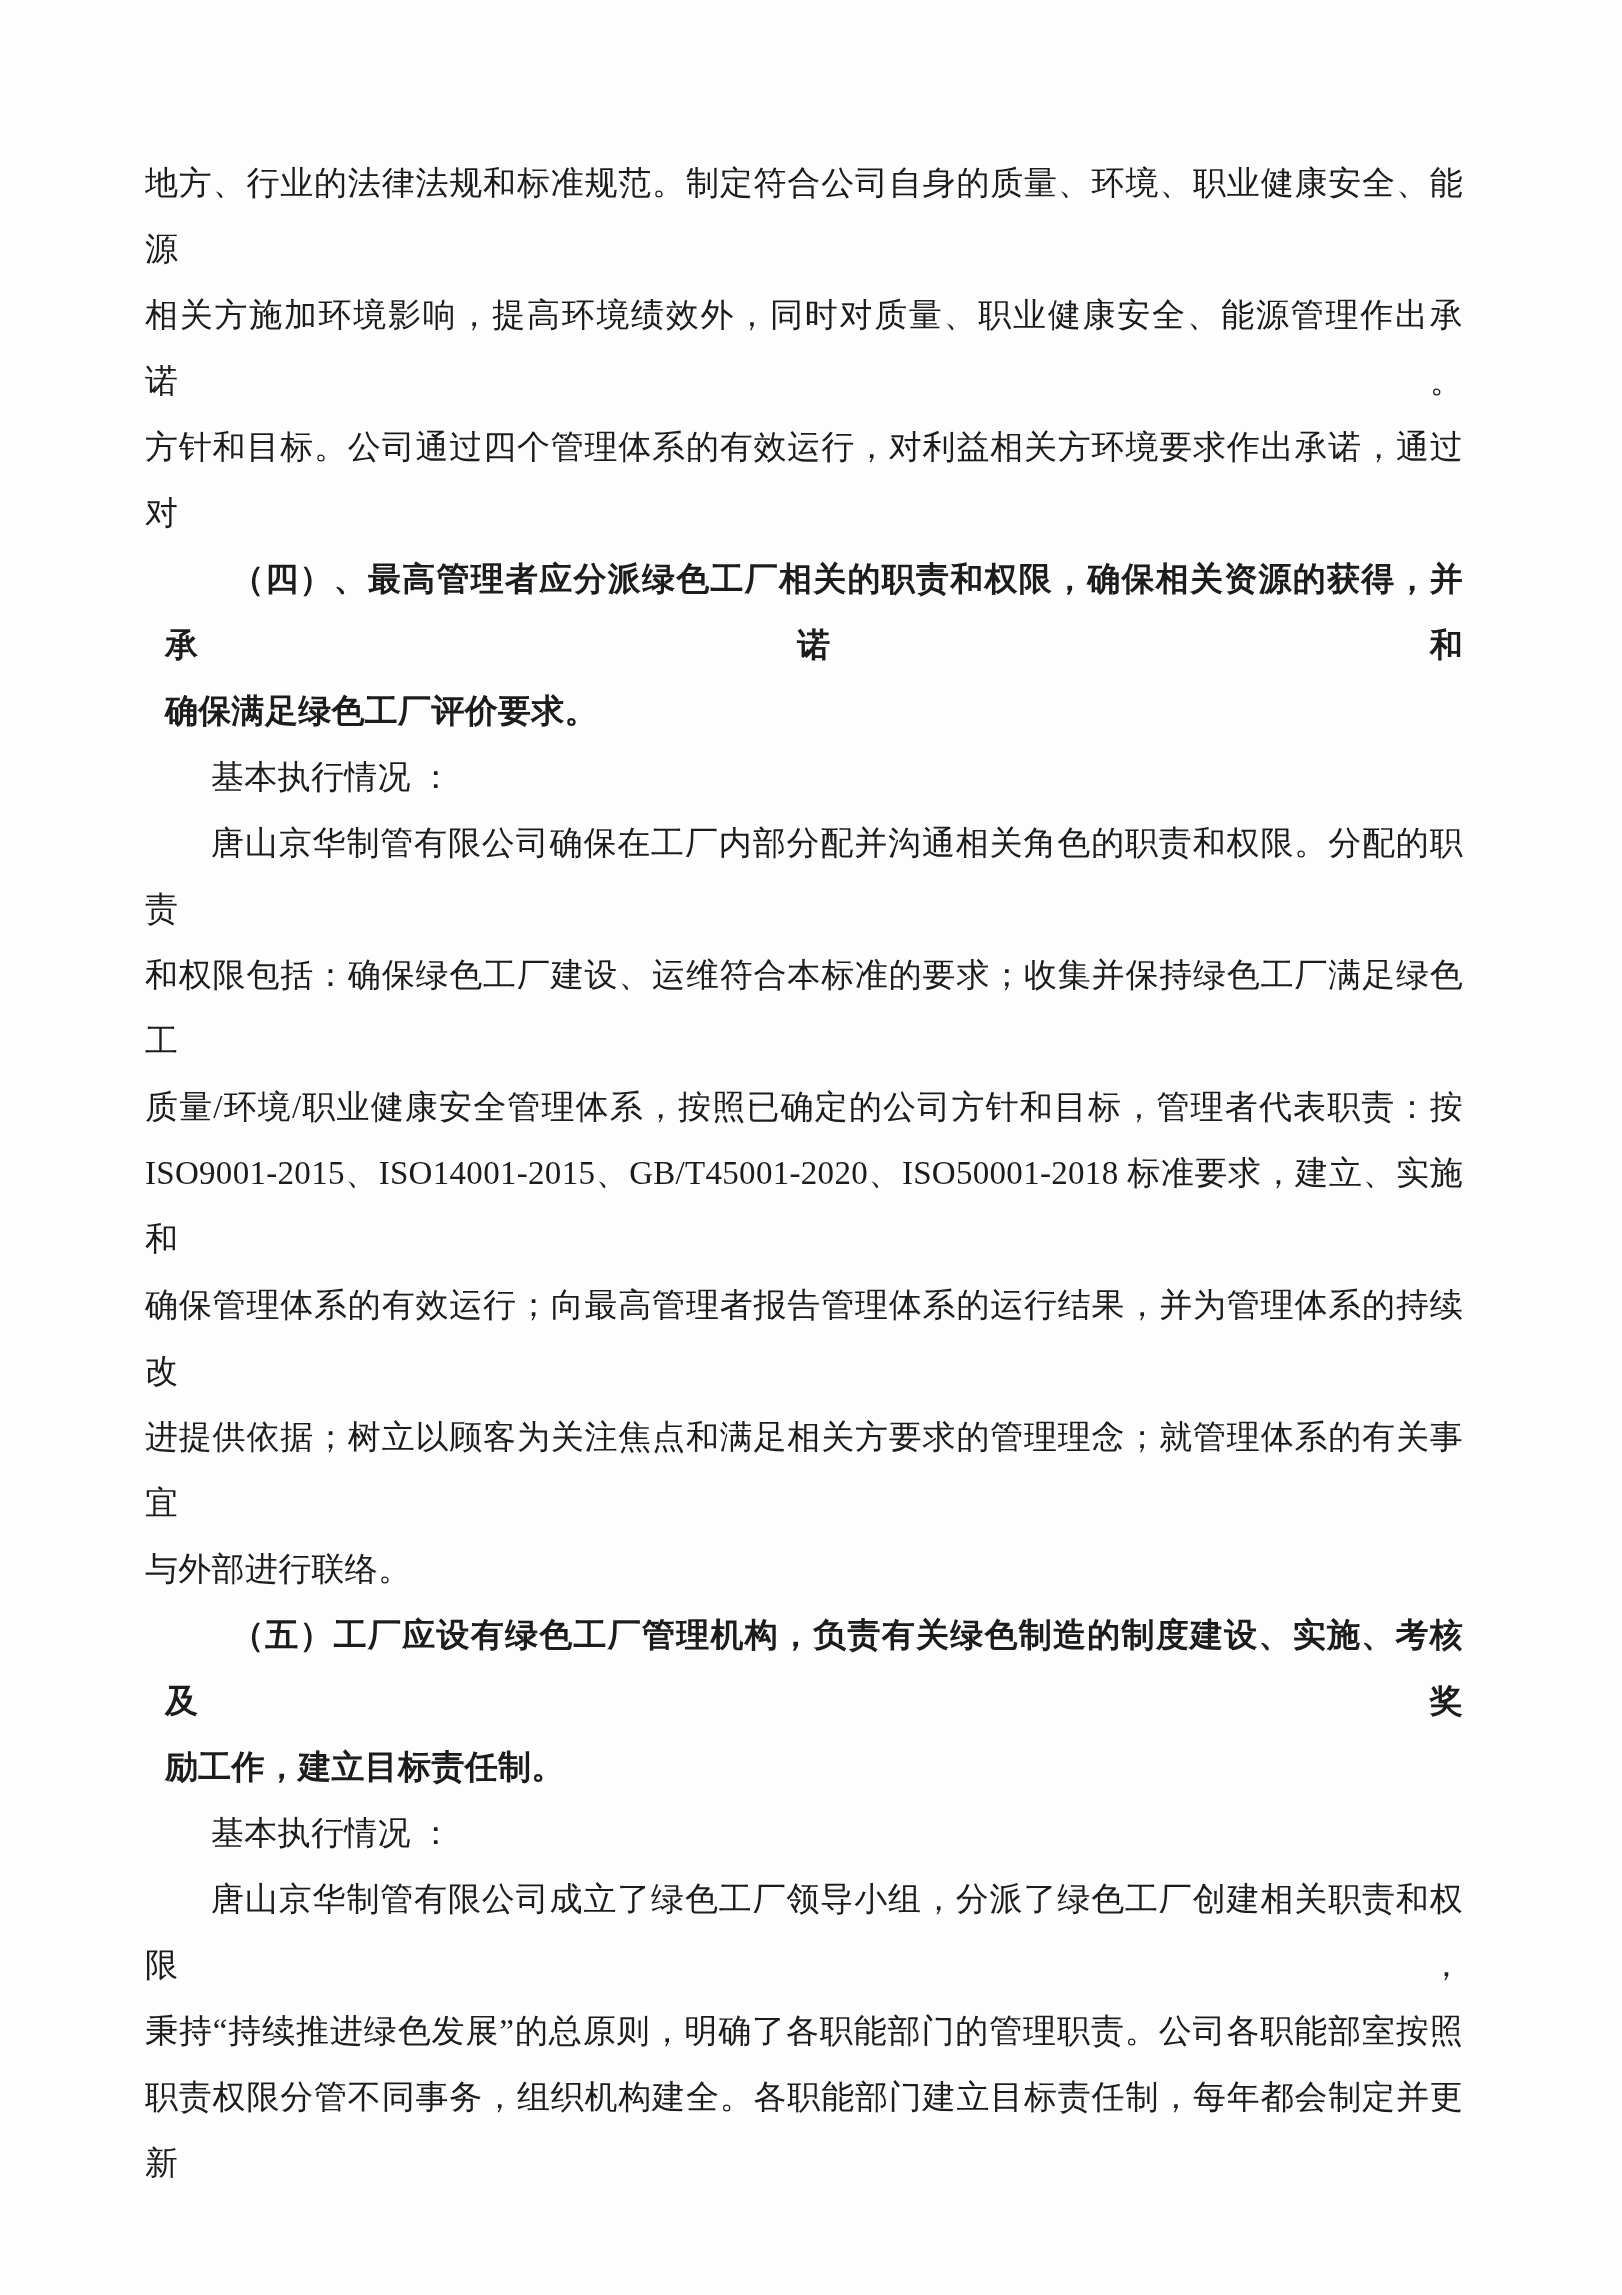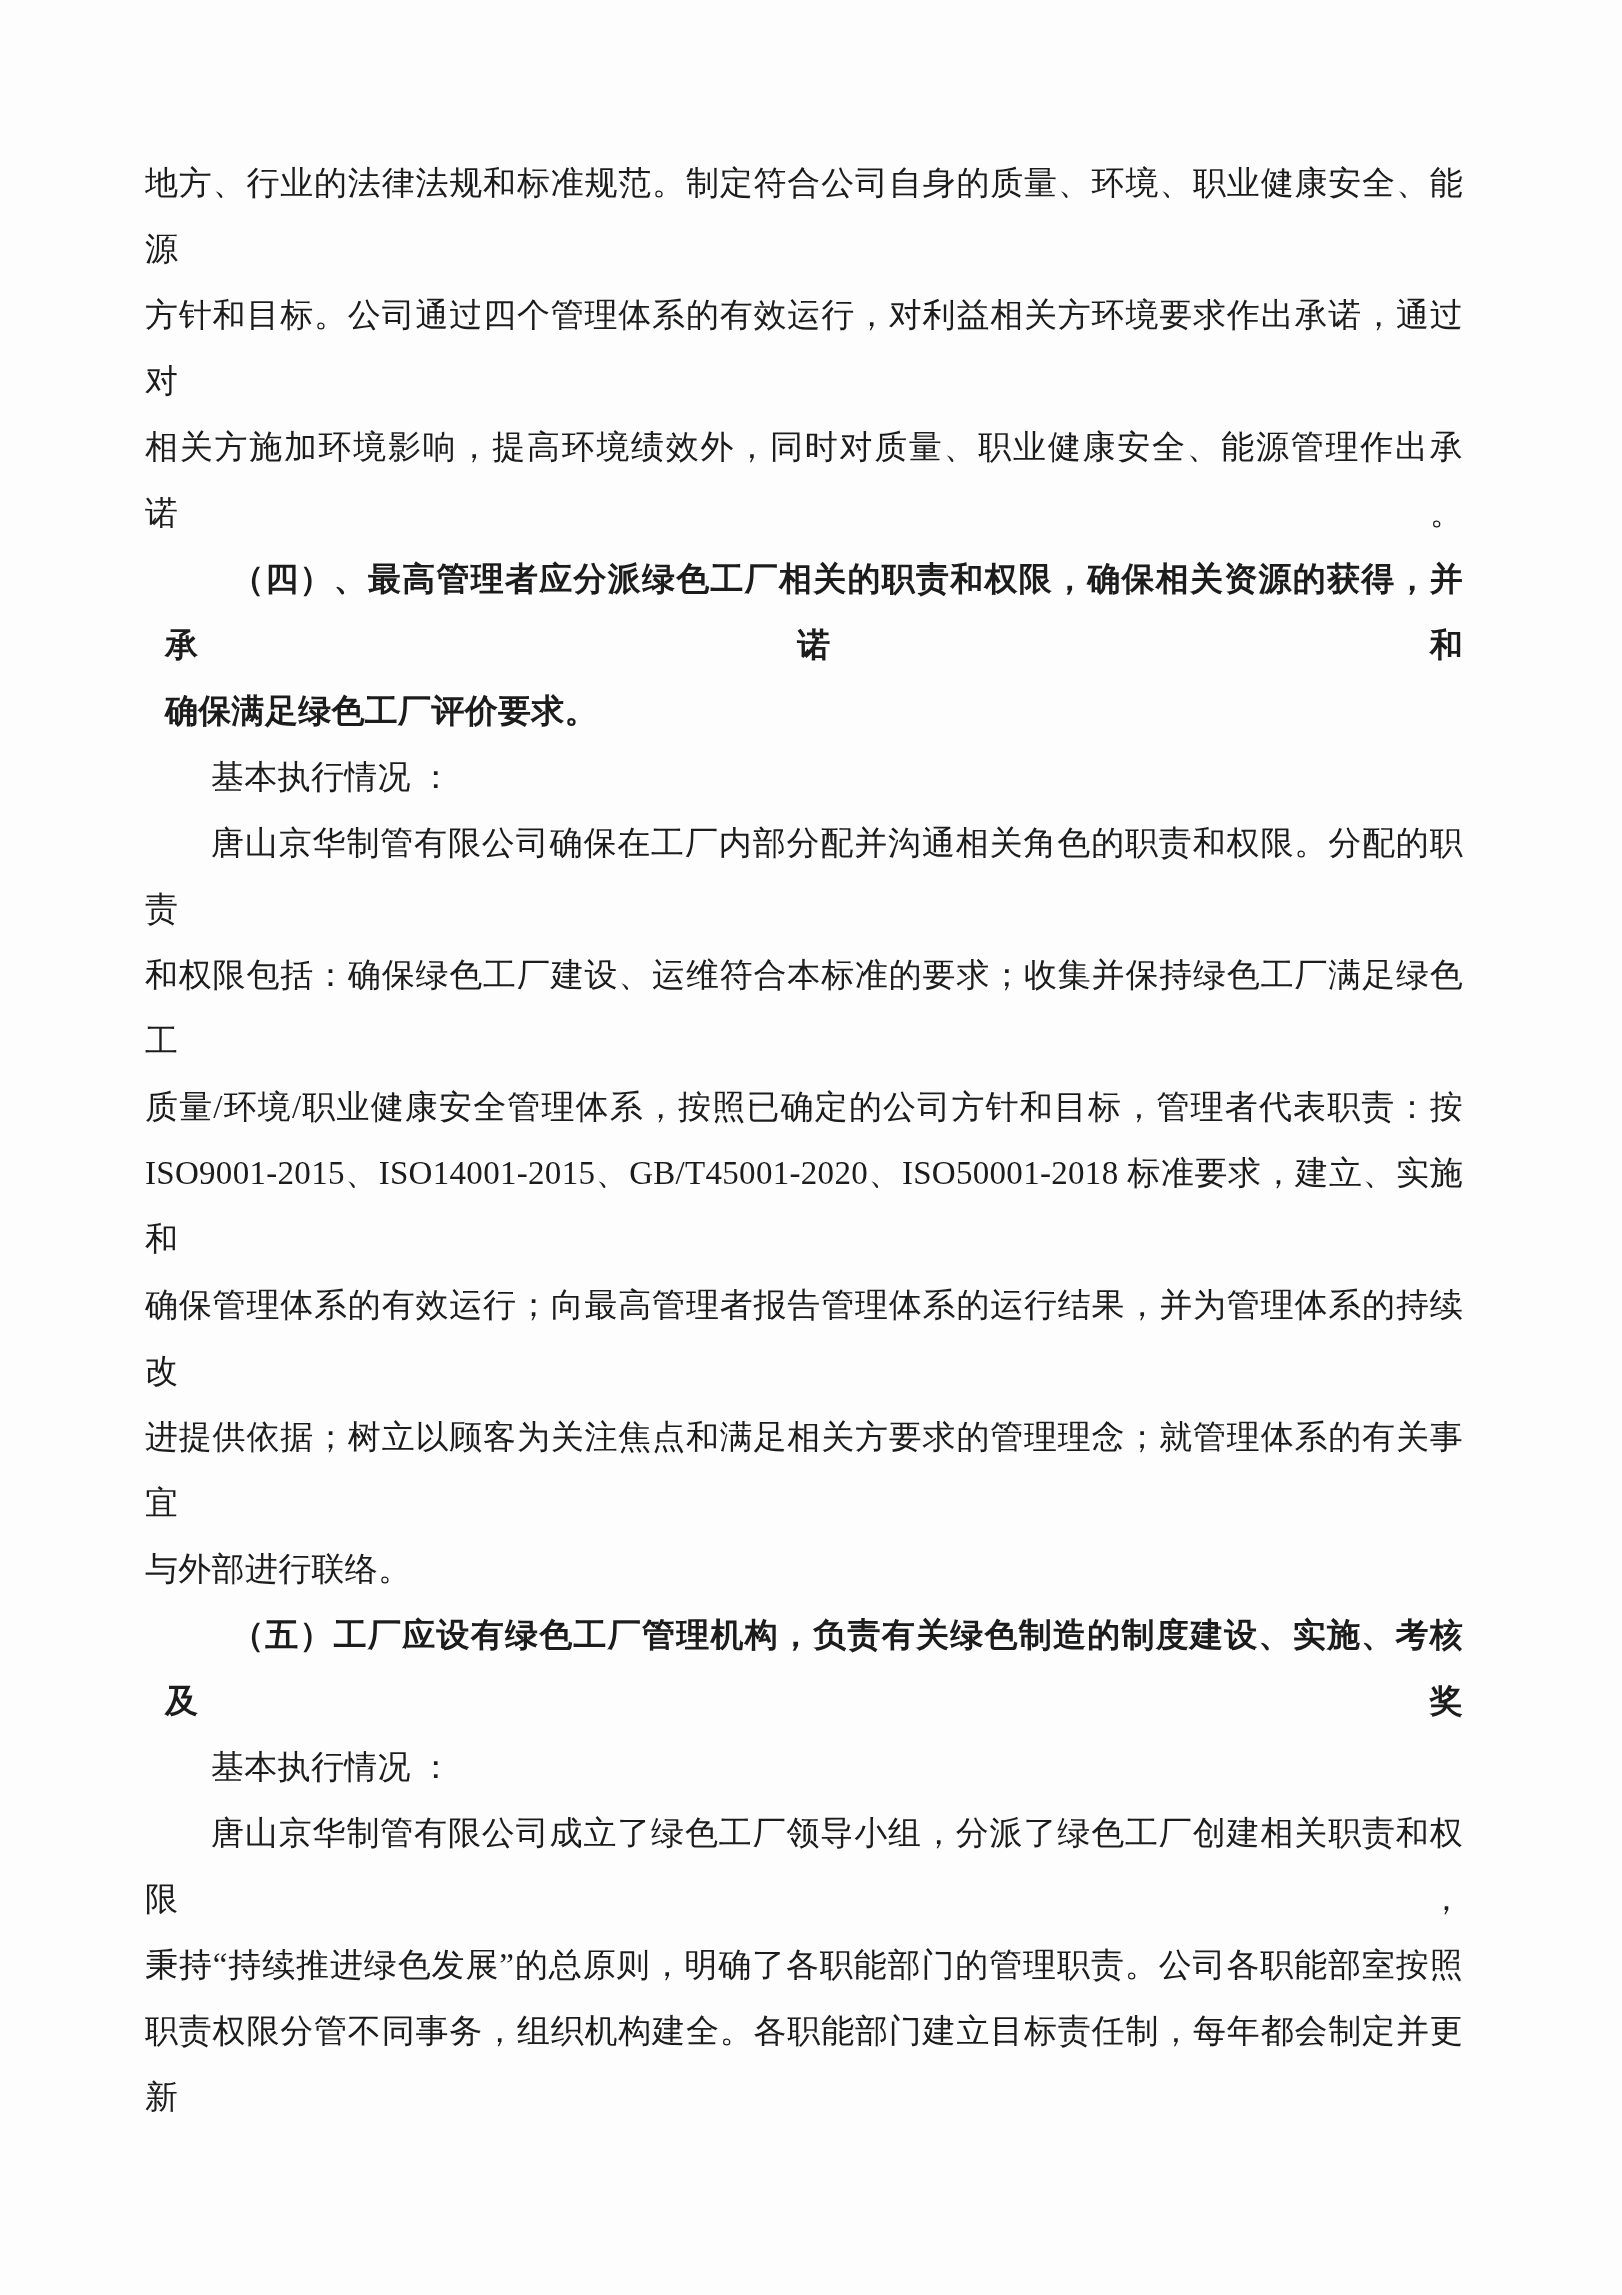--- a/index.html
+++ b/index.html
@@ -48,33 +48,34 @@
     font-weight: 700;
     margin-left: 20px;
   }
 </style>
 </head>
 <body>
 
 <div class="page">
   <div class="textblock">
     <div class="line fill">地方、行业的法律法规和标准规范。制定符合公司自身的质量、环境、职业健康安全、能源</div>
+    <div class="line fill">相关方施加环境影响，提高环境绩效外，同时对质量、职业健康安全、能源管理作出承诺。</div>
     <div class="line fill">方针和目标。公司通过四个管理体系的有效运行，对利益相关方环境要求作出承诺，通过对</div>
-    <div class="line fill">相关方施加环境影响，提高环境绩效外，同时对质量、职业健康安全、能源管理作出承诺。</div>
     <div class="line fill bold indent">（四）、最高管理者应分派绿色工厂相关的职责和权限，确保相关资源的获得，并承诺和</div>
     <div class="line end bold">确保满足绿色工厂评价要求。</div>
     <div class="line end indent">基本执行情况 ：</div>
     <div class="line fill indent">唐山京华制管有限公司确保在工厂内部分配并沟通相关角色的职责和权限。分配的职责</div>
     <div class="line fill">和权限包括：确保绿色工厂建设、运维符合本标准的要求；收集并保持绿色工厂满足绿色工</div>
     <div class="line fill">质量/环境/职业健康安全管理体系，按照已确定的公司方针和目标，管理者代表职责：按</div>
     <div class="line fill">ISO9001-2015、ISO14001-2015、GB/T45001-2020、ISO50001-2018 标准要求，建立、实施和</div>
     <div class="line fill">确保管理体系的有效运行；向最高管理者报告管理体系的运行结果，并为管理体系的持续改</div>
     <div class="line fill">进提供依据；树立以顾客为关注焦点和满足相关方要求的管理理念；就管理体系的有关事宜</div>
     <div class="line end">与外部进行联络。</div>
     <div class="line fill bold indent">（五）工厂应设有绿色工厂管理机构，负责有关绿色制造的制度建设、实施、考核及奖</div>
+    <div class="line end bold">励工作，建立目标责任制。</div>
     <div class="line end indent">基本执行情况 ：</div>
     <div class="line fill indent">唐山京华制管有限公司成立了绿色工厂领导小组，分派了绿色工厂创建相关职责和权限，</div>
     <div class="line fill">秉持“持续推进绿色发展”的总原则，明确了各职能部门的管理职责。公司各职能部室按照</div>
     <div class="line fill">职责权限分管不同事务，组织机构建全。各职能部门建立目标责任制，每年都会制定并更新</div>
 
   </div>
 </div>
 
 
 </body></html>

